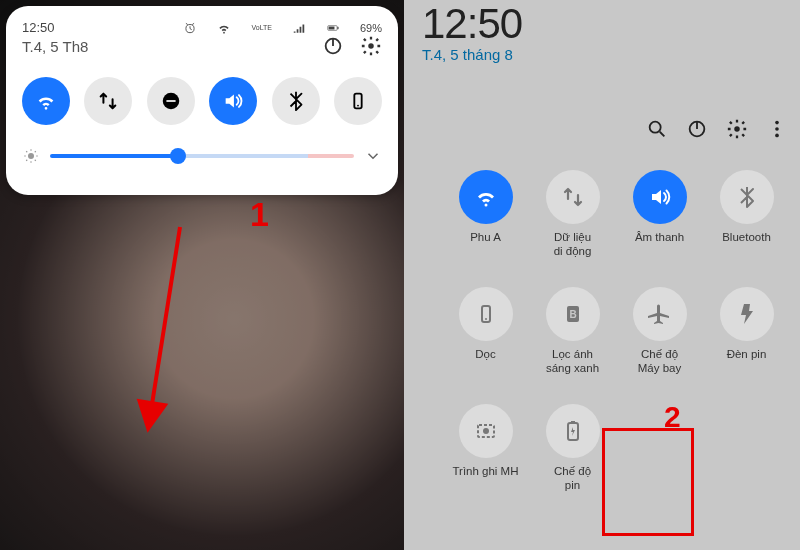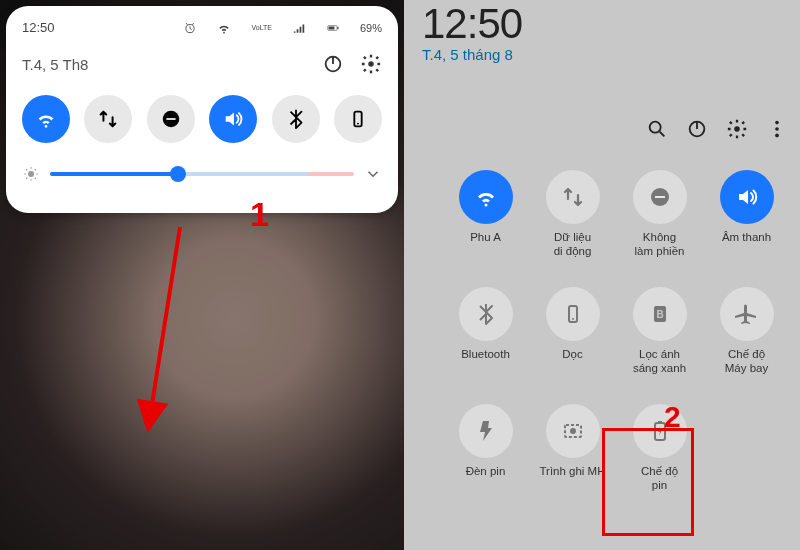--- a/index.html
+++ b/index.html
@@ -22,21 +22,21 @@
   }
   .shade-card {
     position: absolute; left: 6px; right: 6px; top: 6px;
     background: #fff; border-radius: 22px;
     padding: 14px 16px 30px 16px;
     box-shadow: 0 2px 10px rgba(0,0,0,.3);
   }
   .status-row { display: flex; justify-content: space-between; align-items: center; font-size: 13px; color: #444; }
   .status-icons { display: flex; gap: 20px; align-items: center; font-size: 11px; }
   .si { width: 14px; height: 14px; display: inline-flex; align-items: center; justify-content: center; }
-  .date-row { display: flex; justify-content: space-between; align-items: center; margin-top: 18px; }
+  .date-row { display: flex; justify-content: space-between; align-items: center; }
   .date-text { font-size: 15px; color: #555; }
   .date-controls { display: flex; gap: 16px; align-items: center; }
   .icon-btn-sm { width: 22px; height: 22px; display:flex; align-items:center; justify-content:center; color:#333; cursor:pointer; }
   .qs-row { display: flex; justify-content: space-between; margin-top: 20px; }
   .qs { width: 48px; height: 48px; border-radius: 50%; background: #e8e8e8; display:flex; align-items:center; justify-content:center; cursor:pointer; }
   .qs.active { background: #1976ff; color:#fff; }
   .qs svg { width: 22px; height: 22px; }
   .brightness-row { display: flex; align-items: center; margin-top: 22px; gap: 10px; }
   .sun-ic { width: 18px; height: 18px; color:#999; }
   .slider { flex: 1; height: 4px; background: linear-gradient(to right, #1976ff 0%, #1976ff 42%, #c5d9f5 42%, #c5d9f5 85%, #f5c5c5 85%, #f5c5c5 100%); border-radius: 2px; position: relative; cursor:pointer;}
@@ -308,29 +308,20 @@
       <div class="tile">
         <div class="tile-ic">
           <svg viewBox="0 0 24 24">
             <use href="#i-data"></use>
           </svg>
         </div>
         <div class="tile-lbl">Dữ liệu
 di động</div>
       </div>
       <div class="tile">
-        <div class="tile-ic">
-          <svg viewBox="0 0 24 24">
-            <use href="#i-dnd"></use>
-          </svg>
-        </div>
-        <div class="tile-lbl">Không
-làm phiền</div>
-      </div>
-      <div class="tile">
         <div class="tile-ic active">
           <svg viewBox="0 0 24 24">
             <use href="#i-sound"></use>
           </svg>
         </div>
         <div class="tile-lbl">Âm thanh</div>
       </div>
       <div class="tile">
         <div class="tile-ic">
           <svg viewBox="0 0 24 24">

